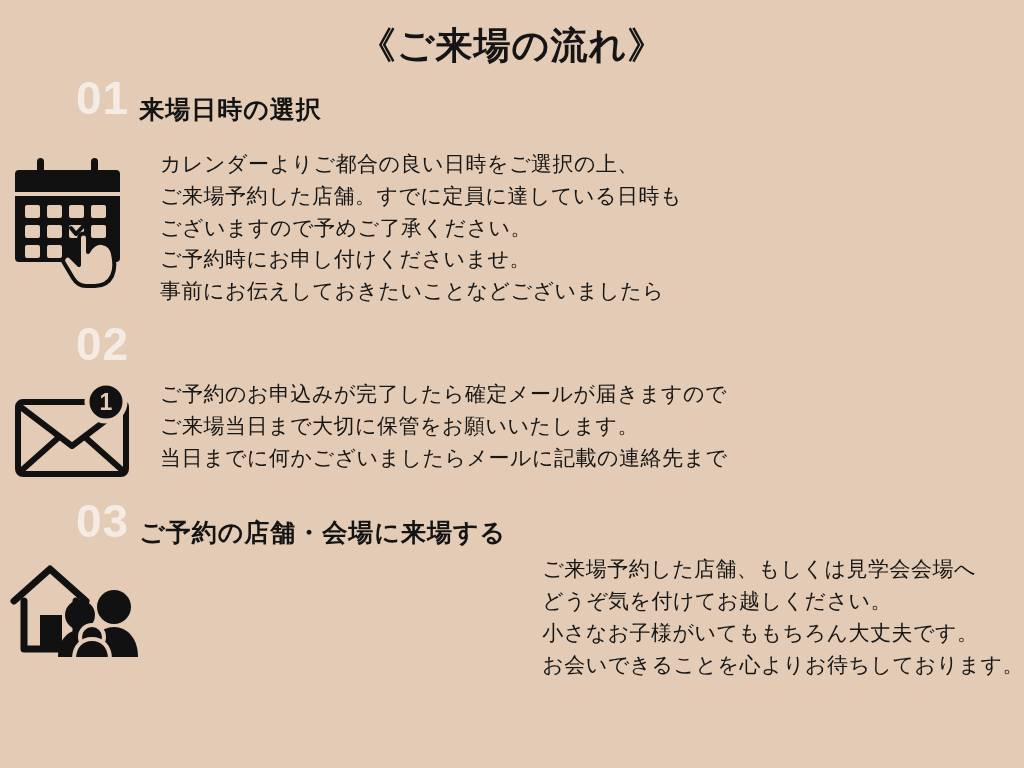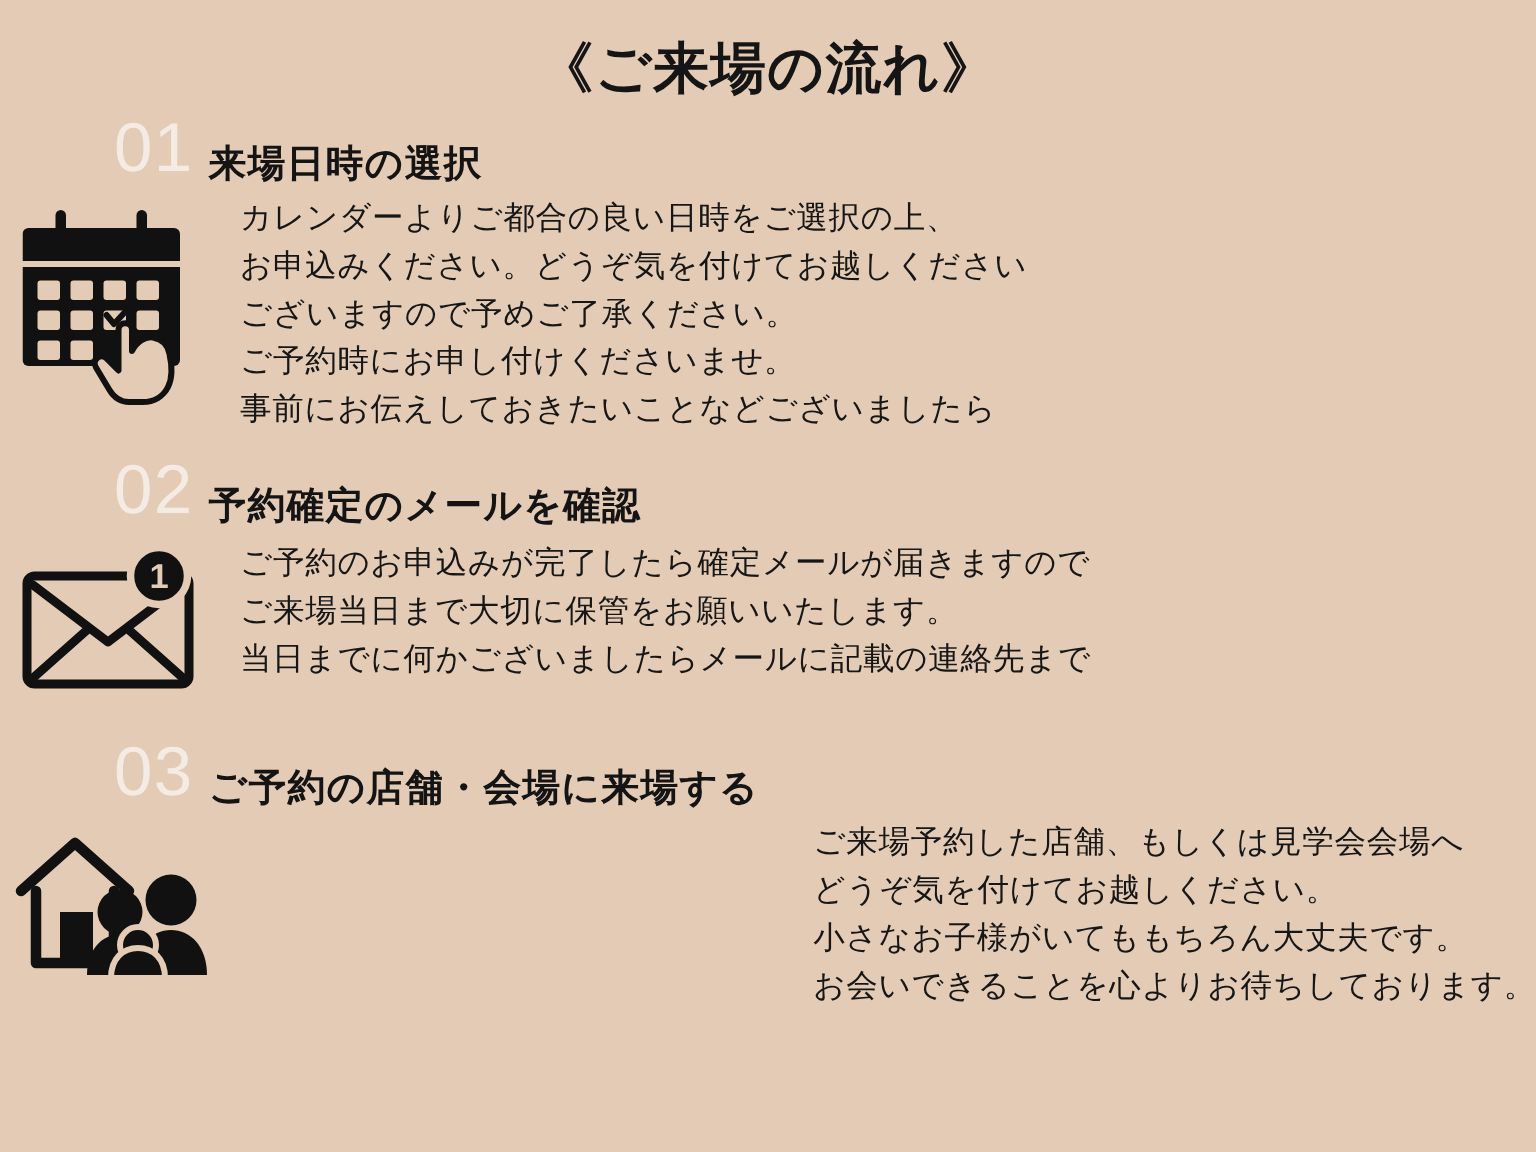--- a/index.html
+++ b/index.html
@@ -33,21 +33,21 @@
     position: relative;
     margin: 0 0 0 0;
   }
   .step-head {
     display: flex;
     align-items: flex-end;
     padding-left: 76px;
   }
   .step-num {
     font-size: 46px;
-    font-weight: 400;
+    font-weight: 700;
     color: #f4ece4;
     line-height: 1;
     letter-spacing: 1px;
     margin-right: 10px;
     margin-bottom: 1px;
     font-family: "Liberation Sans", sans-serif;
   }
   .step-title {
     font-size: 25px;
     font-weight: bold;
@@ -73,27 +73,27 @@
     color: #161616;
     letter-spacing: 0.5px;
     padding-top: 4px;
   }
   .step-text div {
     white-space: nowrap;
   }
 
   
   #step-1 { margin-top: 8px; }
-  #step-1 .step-body { margin-top: 4px; }
+  #step-1 .step-body { margin-top: 22px; }
   
   #step-2 { margin-top: 14px; }
   #step-2 .step-head { }
   #step-2 .step-body { margin-top: 6px; }
   
-  #step-3 { margin-top: 31px; }
+  #step-3 { margin-top: 20px; }
   #step-3 .step-head { padding-left: 76px; }
   #step-3 .step-body { margin-top: 4px; justify-content: space-between; }
 </style>
 </head>
 <body style="background: rgb(227, 203, 181);">
 
 <div class="page">
 
   <div class="page-title">《ご来場の流れ》</div>
 
@@ -124,32 +124,31 @@
             <rect x="32" y="93" width="15" height="13" rx="2"></rect>
           </g>
           <path d="M56 76 l5 6 l11 -12" stroke="#111111" stroke-width="4" fill="none" stroke-linecap="round" stroke-linejoin="round"></path>
           <g stroke="#111111" stroke-width="4" fill="#e3cbb5" stroke-linejoin="round" stroke-linecap="round">
             <path d="M64 86 c0 -6 9 -6 9 0 v14 c3 -6 9 -10 14 -9 c6 1 10 5 11 11 c2 9 2 16 -1 22 c-3 6 -9 10 -17 10 h-9 c-6 0 -10 -3 -13 -8 l-9 -15 c-3 -5 3 -10 7 -6 l8 8 z"></path>
           </g>
         </svg>
       </div>
       <div class="step-text">
         <div>カレンダーよりご都合の良い日時をご選択の上、</div>
-        <div>お申込みください。どうぞ気を付けてお越しください</div>
+        <div>ご来場予約した店舗。すでに定員に達している日時も</div>
         <div>ございますので予めご了承ください。</div>
         <div>ご予約時にお申し付けくださいませ。</div>
         <div>事前にお伝えしておきたいことなどございましたら</div>
       </div>
     </div>
   </div>
 
   <div class="step" id="step-2">
     <div class="step-head">
       <span class="step-num">02</span>
-      <span class="step-title">予約確定のメールを確認</span>
     </div>
     <div class="step-body">
       <div class="icon-wrap">
         <svg width="132" height="96" viewBox="0 0 132 96" xmlns="http://www.w3.org/2000/svg">
           <rect x="4" y="20" width="108" height="72" rx="5" fill="none" stroke="#111111" stroke-width="6"></rect>
           <path d="M8 26 L58 64 L108 26" fill="none" stroke="#111111" stroke-width="6" stroke-linecap="round" stroke-linejoin="round"></path>
           <path d="M8 88 L44 56 M108 88 L72 56" fill="none" stroke="#111111" stroke-width="6" stroke-linecap="round"></path>
           <circle cx="92" cy="20" r="19" fill="#111111" stroke="#e3cbb5" stroke-width="5"></circle>
           <text x="92" y="28" text-anchor="middle" font-family="Liberation Sans, sans-serif" font-size="23" font-weight="bold" fill="#e3cbb5">1</text>
         </svg>

